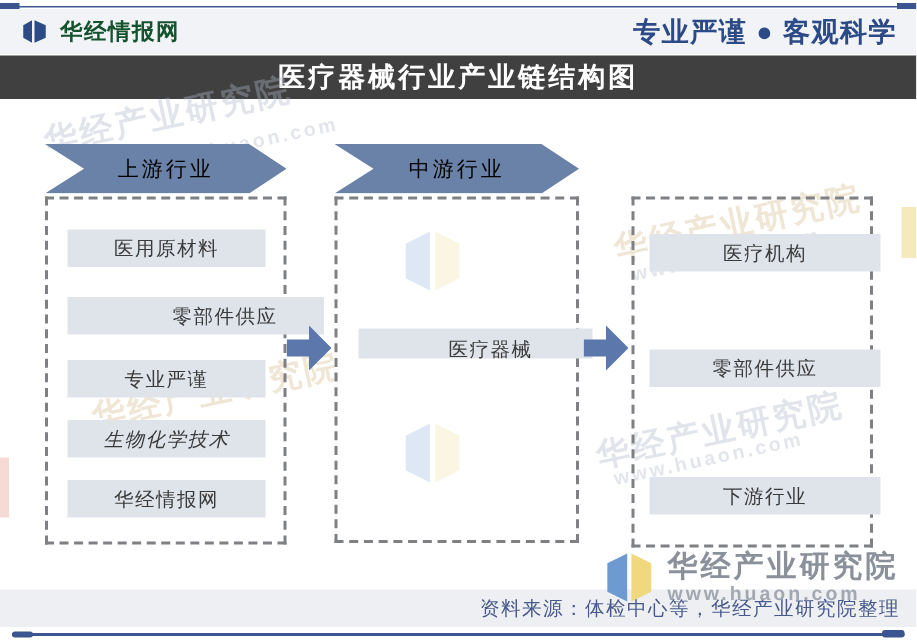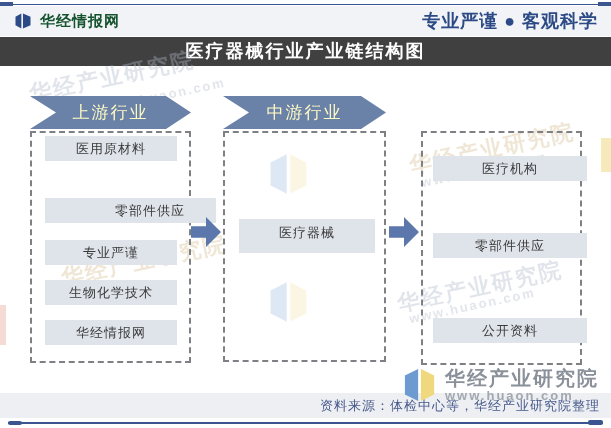--- a/index.html
+++ b/index.html
@@ -25,42 +25,42 @@
   .header .slogan { margin-left:auto; margin-right:13px; color:#2c4a86; font-size:18px; font-weight:bold; letter-spacing:1px; }
   
   .title-bar {
     position:absolute; left:0; top:37px; width:611px; height:29px;
     background:#404040; color:#fff; font-size:18px; font-weight:bold;
     letter-spacing:2px; text-align:center; line-height:29px;
   }
   
   .banner {
     position:absolute; top:96px; height:33px; background:#6a81a8;
-    color:#fef9c3; font-size:17px; letter-spacing:2px;
+    color:#000000; font-size:14px; letter-spacing:2px;
     display:flex; align-items:center; justify-content:center;
     clip-path: polygon(0 0, calc(100% - 25px) 0, 100% 50%, calc(100% - 25px) 100%, 0 100%, 26px 50%);
   }
   .banner.b1 { left:30px;  width:161px; }
   .banner.b2 { left:223px; width:163px; }
   .banner.b3 { left:421px; width:161px; }
   
   .stage { position:absolute; border:2px dashed #7e8084; box-sizing:border-box; }
   .stage.d1 { left:30px;  top:131px; width:161px; height:232px; }
   .stage.d2 { left:223px; top:131px; width:163px; height:231px; }
   .stage.d3 { left:421px; top:131px; width:161px; height:234px; }
   
   .item {
     position:absolute; height:25px; background:#dfe3ea; color:#3a3a3a;
     font-size:13px; letter-spacing:1px; text-align:center; line-height:25px;
   }
   .c1 { left:45px;  width:132px; }
   .c2 { left:239px; width:136px; }
   .c3 { left:433px; width:154px; }
-  .i10 { top:136px; } .i11 { top:198px;padding-left:39px; } .i12 { top:240px; } .i13 { top:280px; } .i14 { top:320px; }
-  .i20 { top:219px; height:34px; line-height:28px; }
+  .i10 { top:153px; } .i11 { top:198px;padding-left:39px; } .i12 { top:240px; } .i13 { top:280px;font-style:italic; } .i14 { top:320px; }
+  .i20 { top:219px; height:20px; line-height:28px;padding-left:20px; }
   .i30 { top:156px; } .i31 { top:233px; } .i32 { top:318px; }
   
   .flow-arrow {
     position:absolute; top:217px; width:30px; height:30px; background:#5b77ab;
     clip-path: polygon(0 31%, 50% 31%, 50% 0, 100% 50%, 50% 100%, 50% 69%, 0 69%);
   }
   .flow-arrow.a1 { left:191px; }
   .flow-arrow.a2 { left:389px; }
   
   .brand { position:absolute; left:403px; top:367px; display:flex; align-items:flex-start; gap:8px; z-index:5; }
@@ -131,21 +131,21 @@
   <div class="item c1 i10">医用原材料</div>
   <div class="item c1 i11">零部件供应</div>
   <div class="item c1 i12">专业严谨</div>
   <div class="item c1 i13">生物化学技术</div>
   <div class="item c1 i14">华经情报网</div>
 
   <div class="item c2 i20">医疗器械</div>
 
   <div class="item c3 i30">医疗机构</div>
   <div class="item c3 i31">零部件供应</div>
-  <div class="item c3 i32">公开资料</div>
+  <div class="item c3 i32">下游行业</div>
 
   <div class="flow-arrow a1"></div>
   <div class="flow-arrow a2"></div>
 
   <div class="footer-bar">资料来源：体检中心等，华经产业研究院整理</div>
 
   <div class="brand">
     <svg width="34" height="36" viewBox="0 0 36 38">
       <polygon points="2,9 16,2 16,36 2,29" fill="#6e9ad2"></polygon>
       <polygon points="19,2 33,9 33,29 19,36" fill="#efd87e"></polygon>

